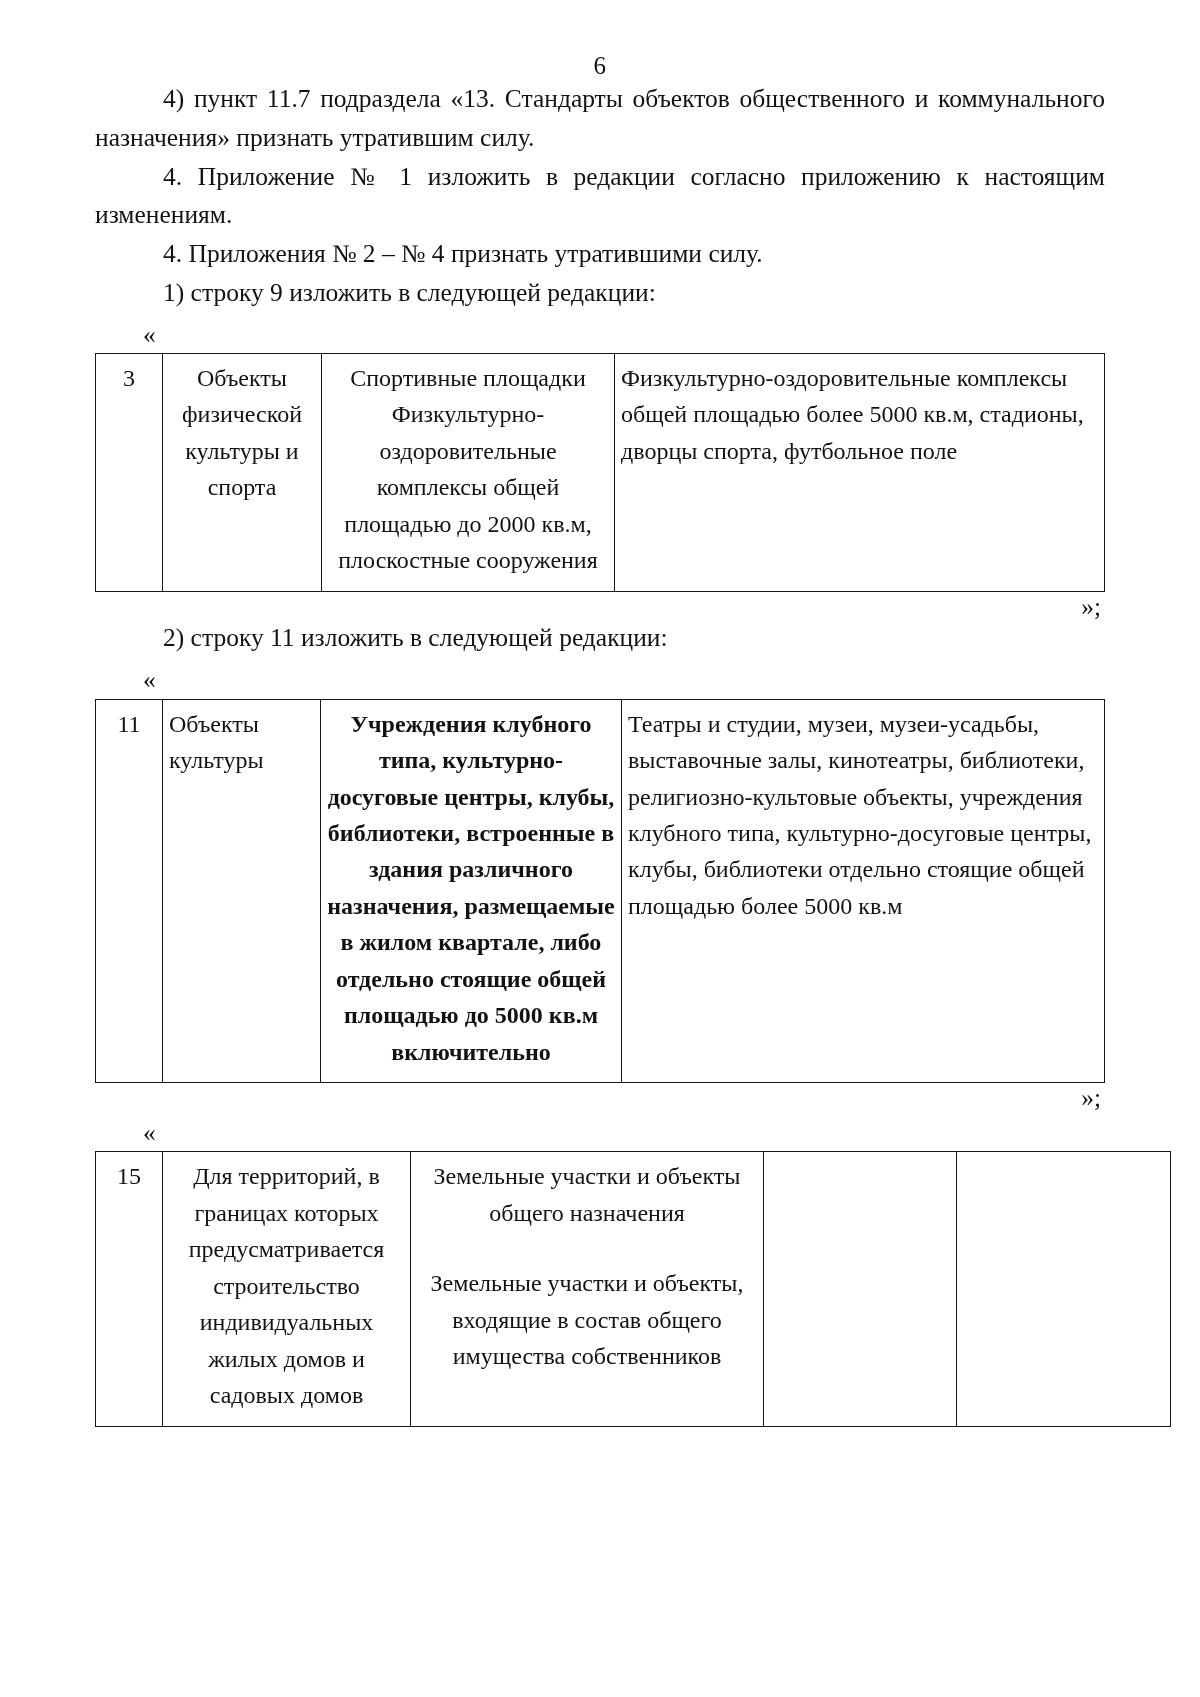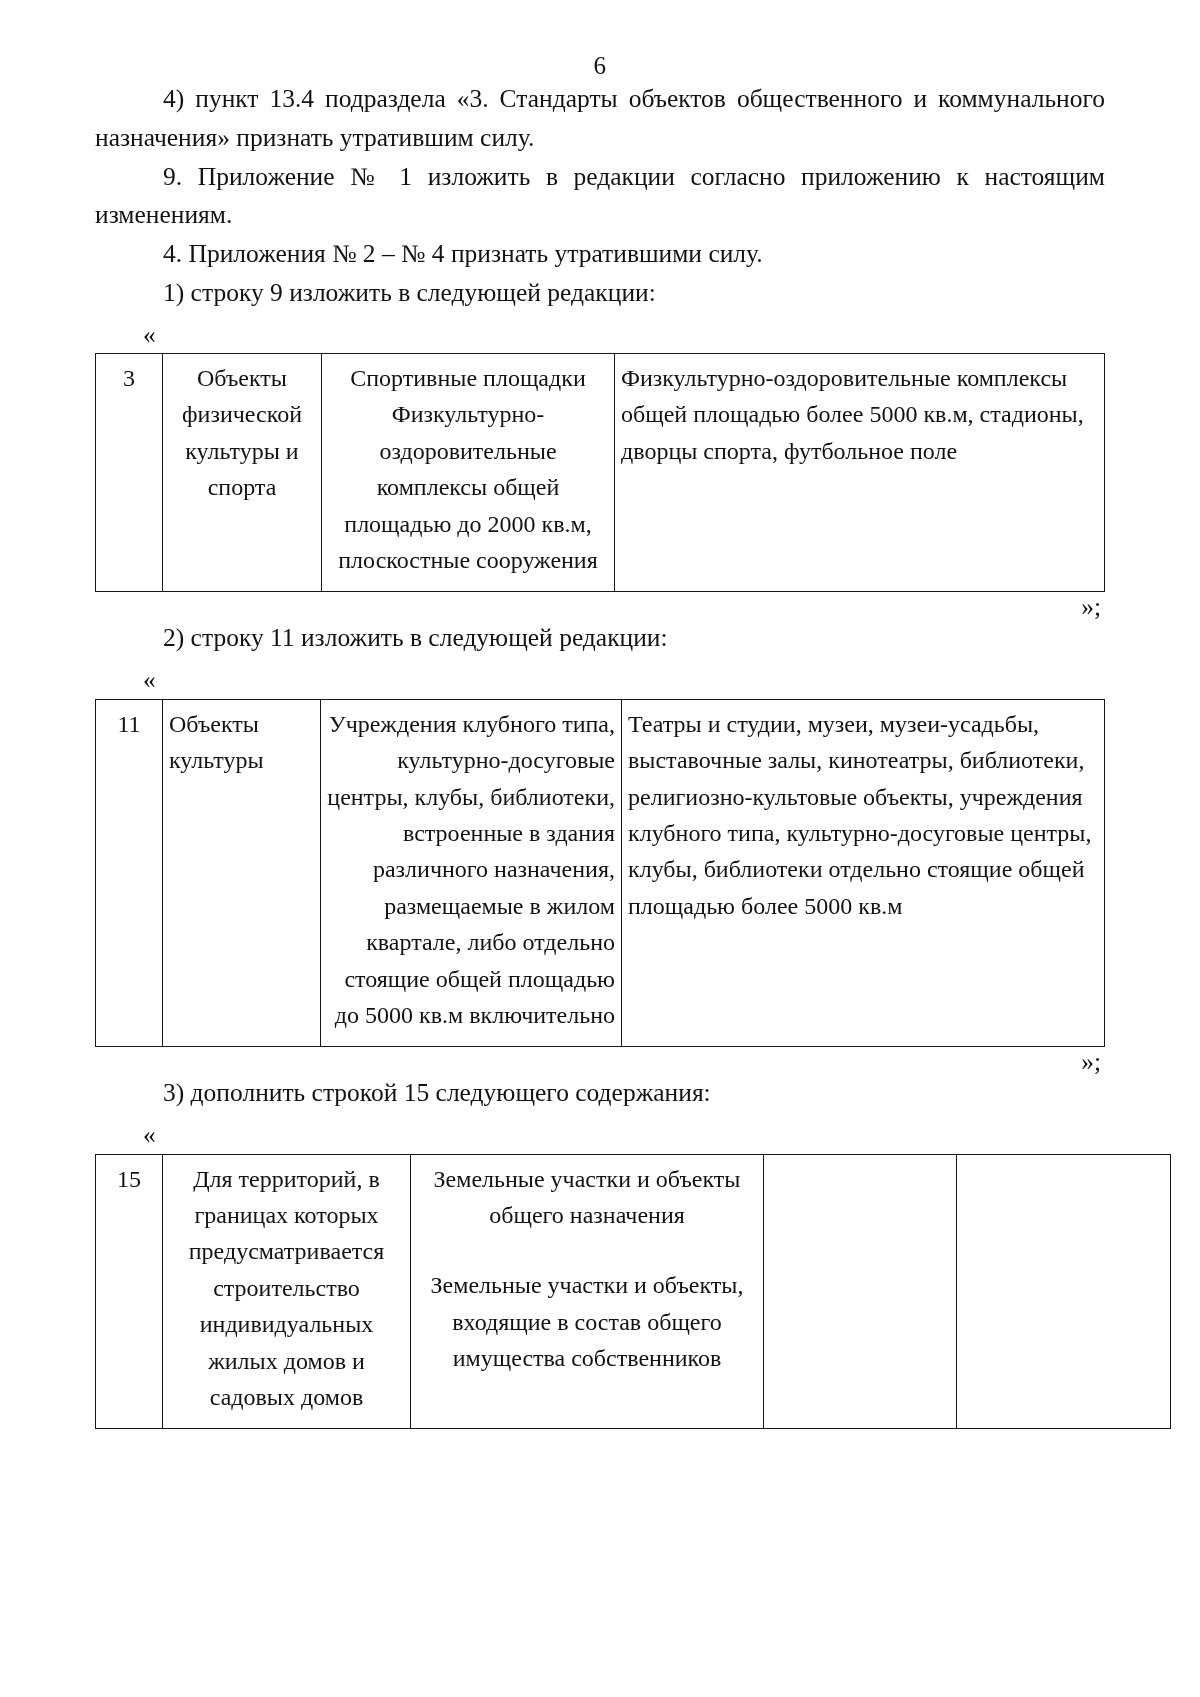--- a/index.html
+++ b/index.html
@@ -74,21 +74,21 @@
   td.c-wide { text-align: left; }
 
   
   .t1 td.c-num  { width: 54px; }
   .t1 td.c-name { width: 146px; }
   .t1 td.c-mid  { width: 280px; }
 
   
   .t2 td.c-num  { width: 54px; text-align:center; }
   .t2 td.c-name { width: 145px; text-align:left; }
-  .t2 td.c-mid  { width: 288px; text-align:right; }
+  .t2 td.c-mid  { width: 288px; text-align:center;font-weight:bold; }
   .t2 td.c-wide { text-align: left; }
 
   
   .t3 td.c-num   { width: 54px; text-align: center; }
   .t3 td.c-name  { width: 235px; text-align: center; }
   .t3 td.c-mid   { width: 340px; text-align: center; }
   .t3 td.c-empty1{ width: 180px; }
   .t3 td.c-empty2{ width: 201px; }
 
   .cell-line { display: block; }
@@ -96,23 +96,23 @@
 </style>
 </head>
 <body>
 
 <div class="page">
 
   <div class="page-number">6</div>
 
   <div class="content">
 
-    <p class="para first-block">4) пункт 13.4 подраздела «3. Стандарты объектов общественного и коммунального назначения» признать утратившим силу.</p>
+    <p class="para first-block">4) пункт 11.7 подраздела «13. Стандарты объектов общественного и коммунального назначения» признать утратившим силу.</p>
 
-    <p class="para">9. Приложение № 1 изложить в редакции согласно приложению к настоящим изменениям.</p>
+    <p class="para">4. Приложение № 1 изложить в редакции согласно приложению к настоящим изменениям.</p>
 
     <p class="para">4. Приложения № 2 – № 4 признать утратившими силу.</p>
 
 
     <p class="para">1) строку 9 изложить в следующей редакции:</p>
 
     <div class="quote-open">«</div>
 
     <table class="doc-table t1">
       <tbody>
@@ -137,21 +137,20 @@
         <td class="c-num">11</td>
         <td class="c-name">Объекты культуры</td>
         <td class="c-mid">Учреждения клубного типа, культурно-досуговые центры, клубы, библиотеки, встроенные в здания различного назначения, размещаемые в жилом квартале, либо отдельно стоящие общей площадью до 5000 кв.м включительно</td>
         <td class="c-wide">Театры и студии, музеи, музеи-усадьбы, выставочные залы, кинотеатры, библиотеки, религиозно-культовые объекты, учреждения клубного типа, культурно-досуговые центры, клубы, библиотеки отдельно стоящие общей площадью более 5000 кв.м</td>
       </tr>
     </tbody>
       </table>
 
     <div class="quote-close">»;</div>
 
-    <p class="para">3) дополнить строкой 15 следующего содержания:</p>
 
     <div class="quote-open">«</div>
 
     <table class="doc-table t3">
       <tbody>
           <tr>
         <td class="c-num">15</td>
         <td class="c-name">Для территорий, в границах которых предусматривается строительство индивидуальных жилых домов и садовых домов</td>
         <td class="c-mid">
           <span class="cell-line">Земельные участки и объекты общего назначения</span>

